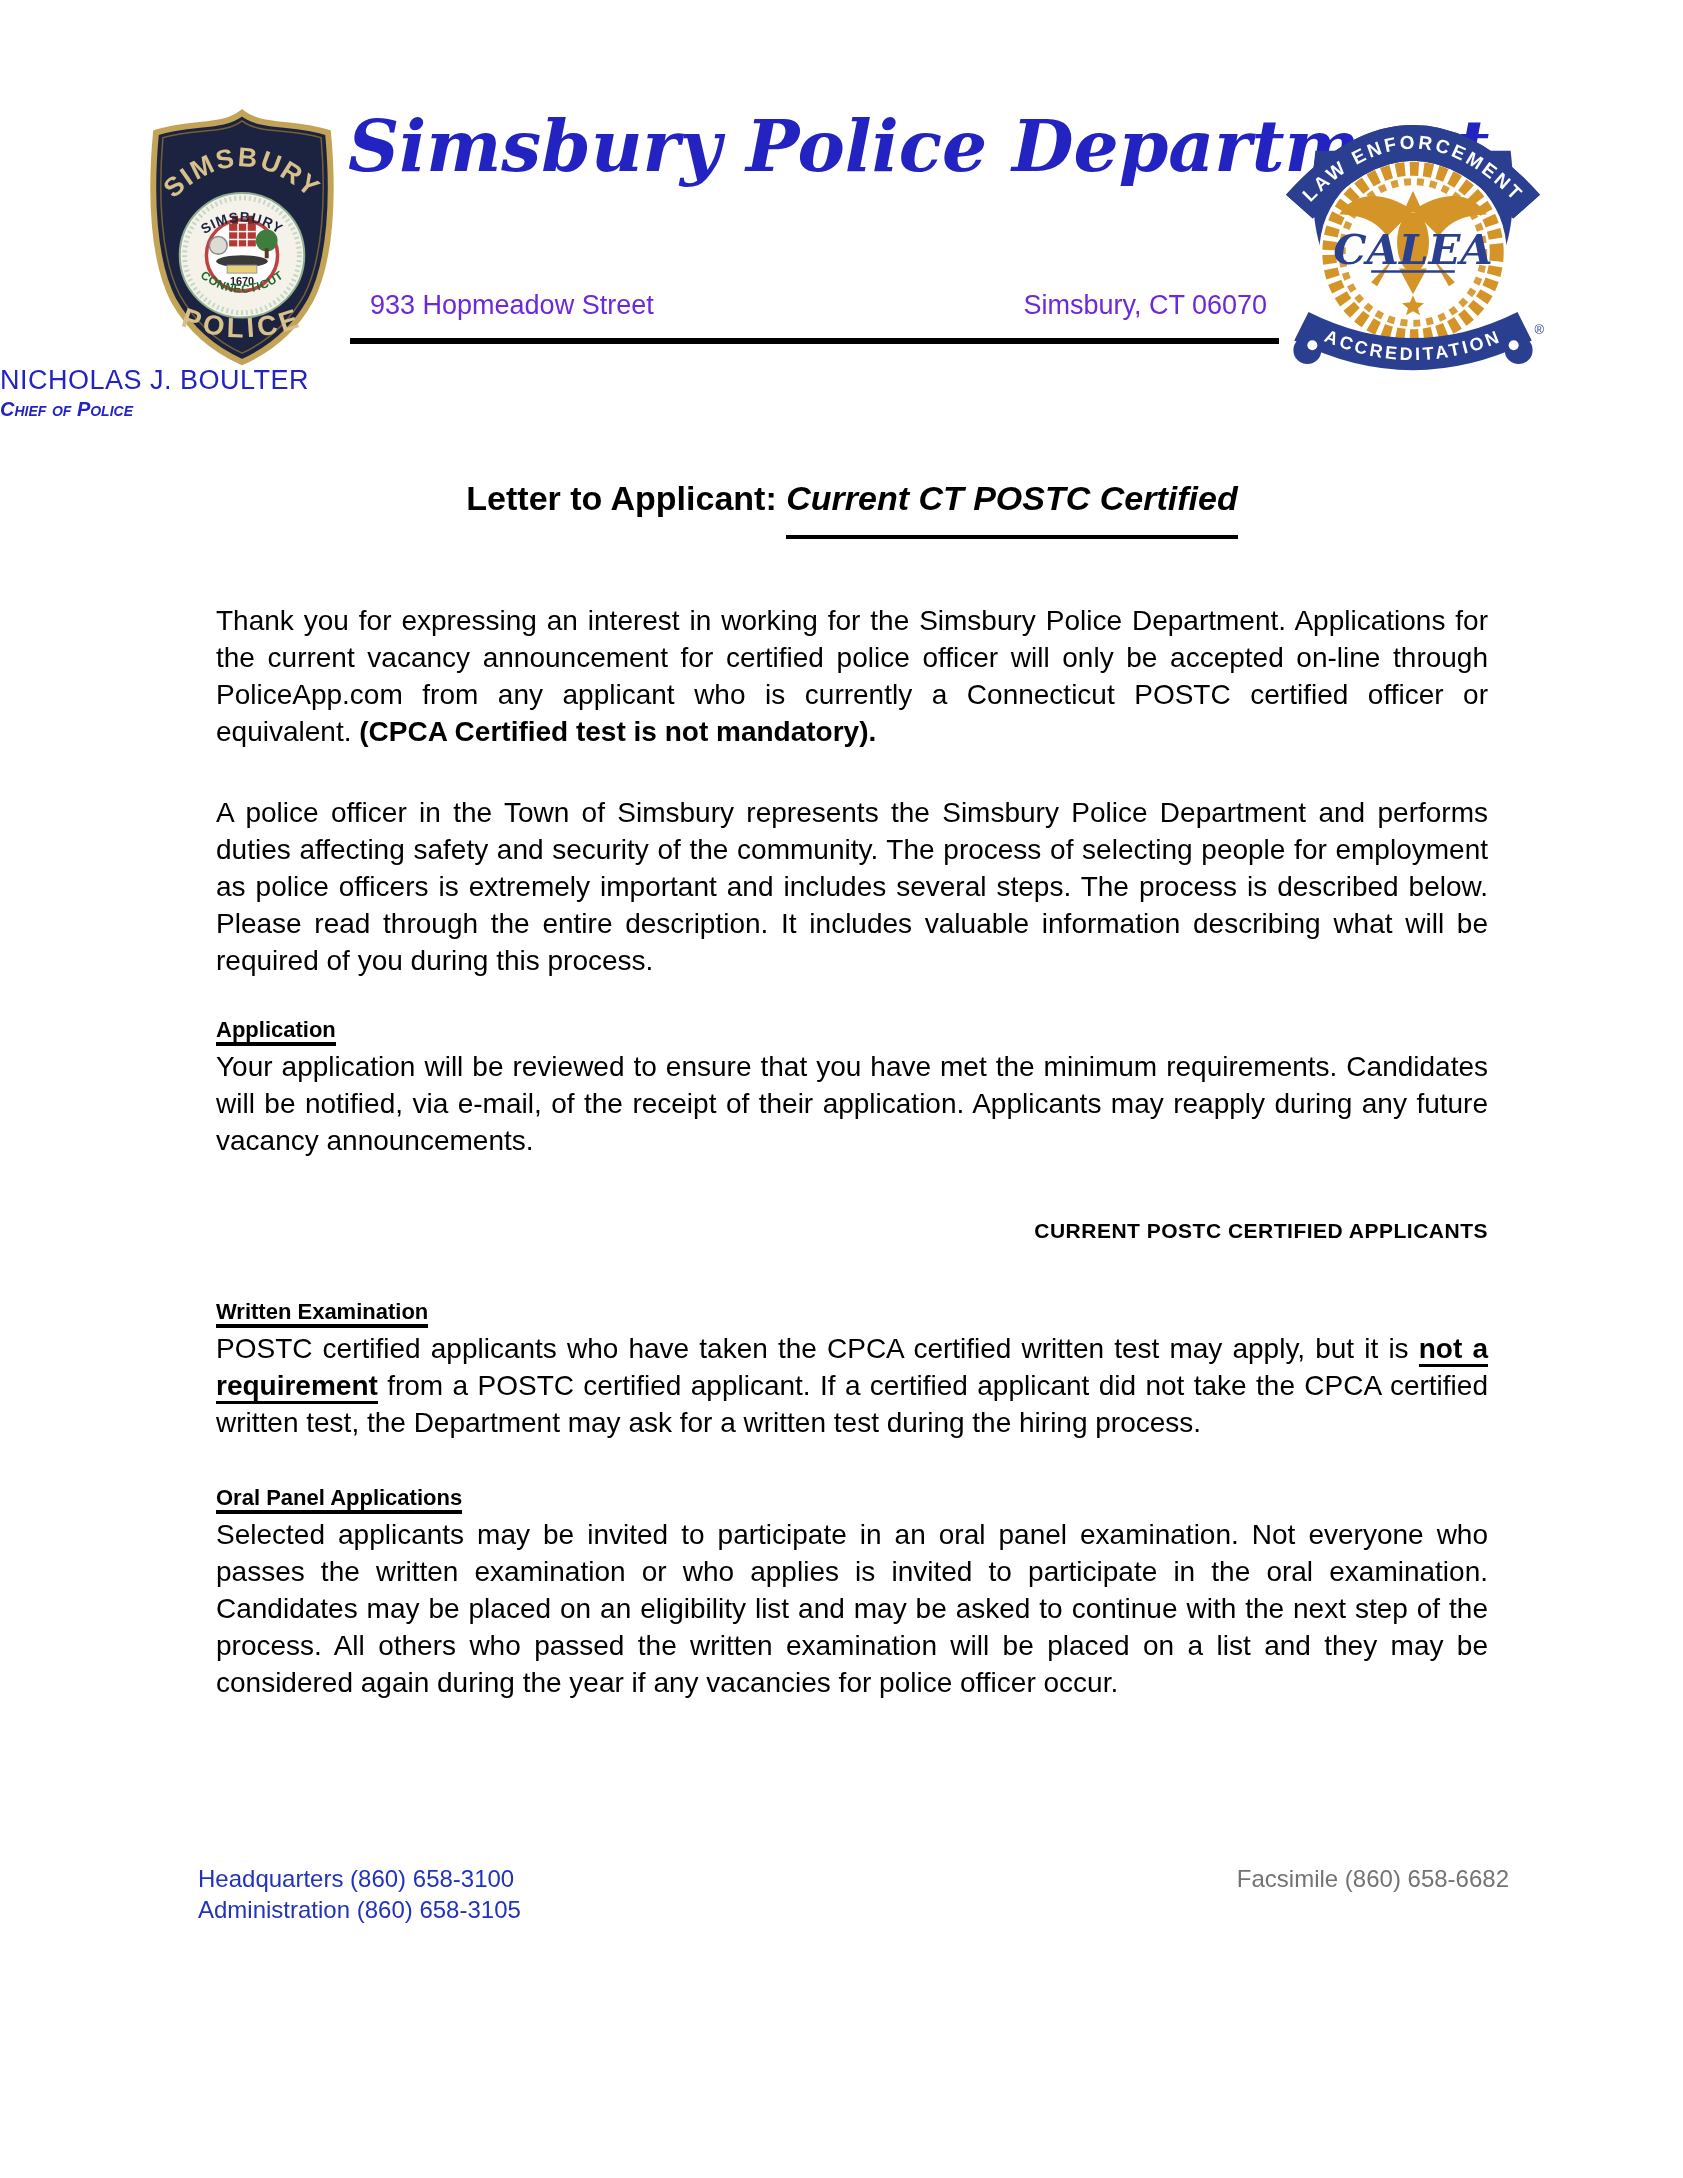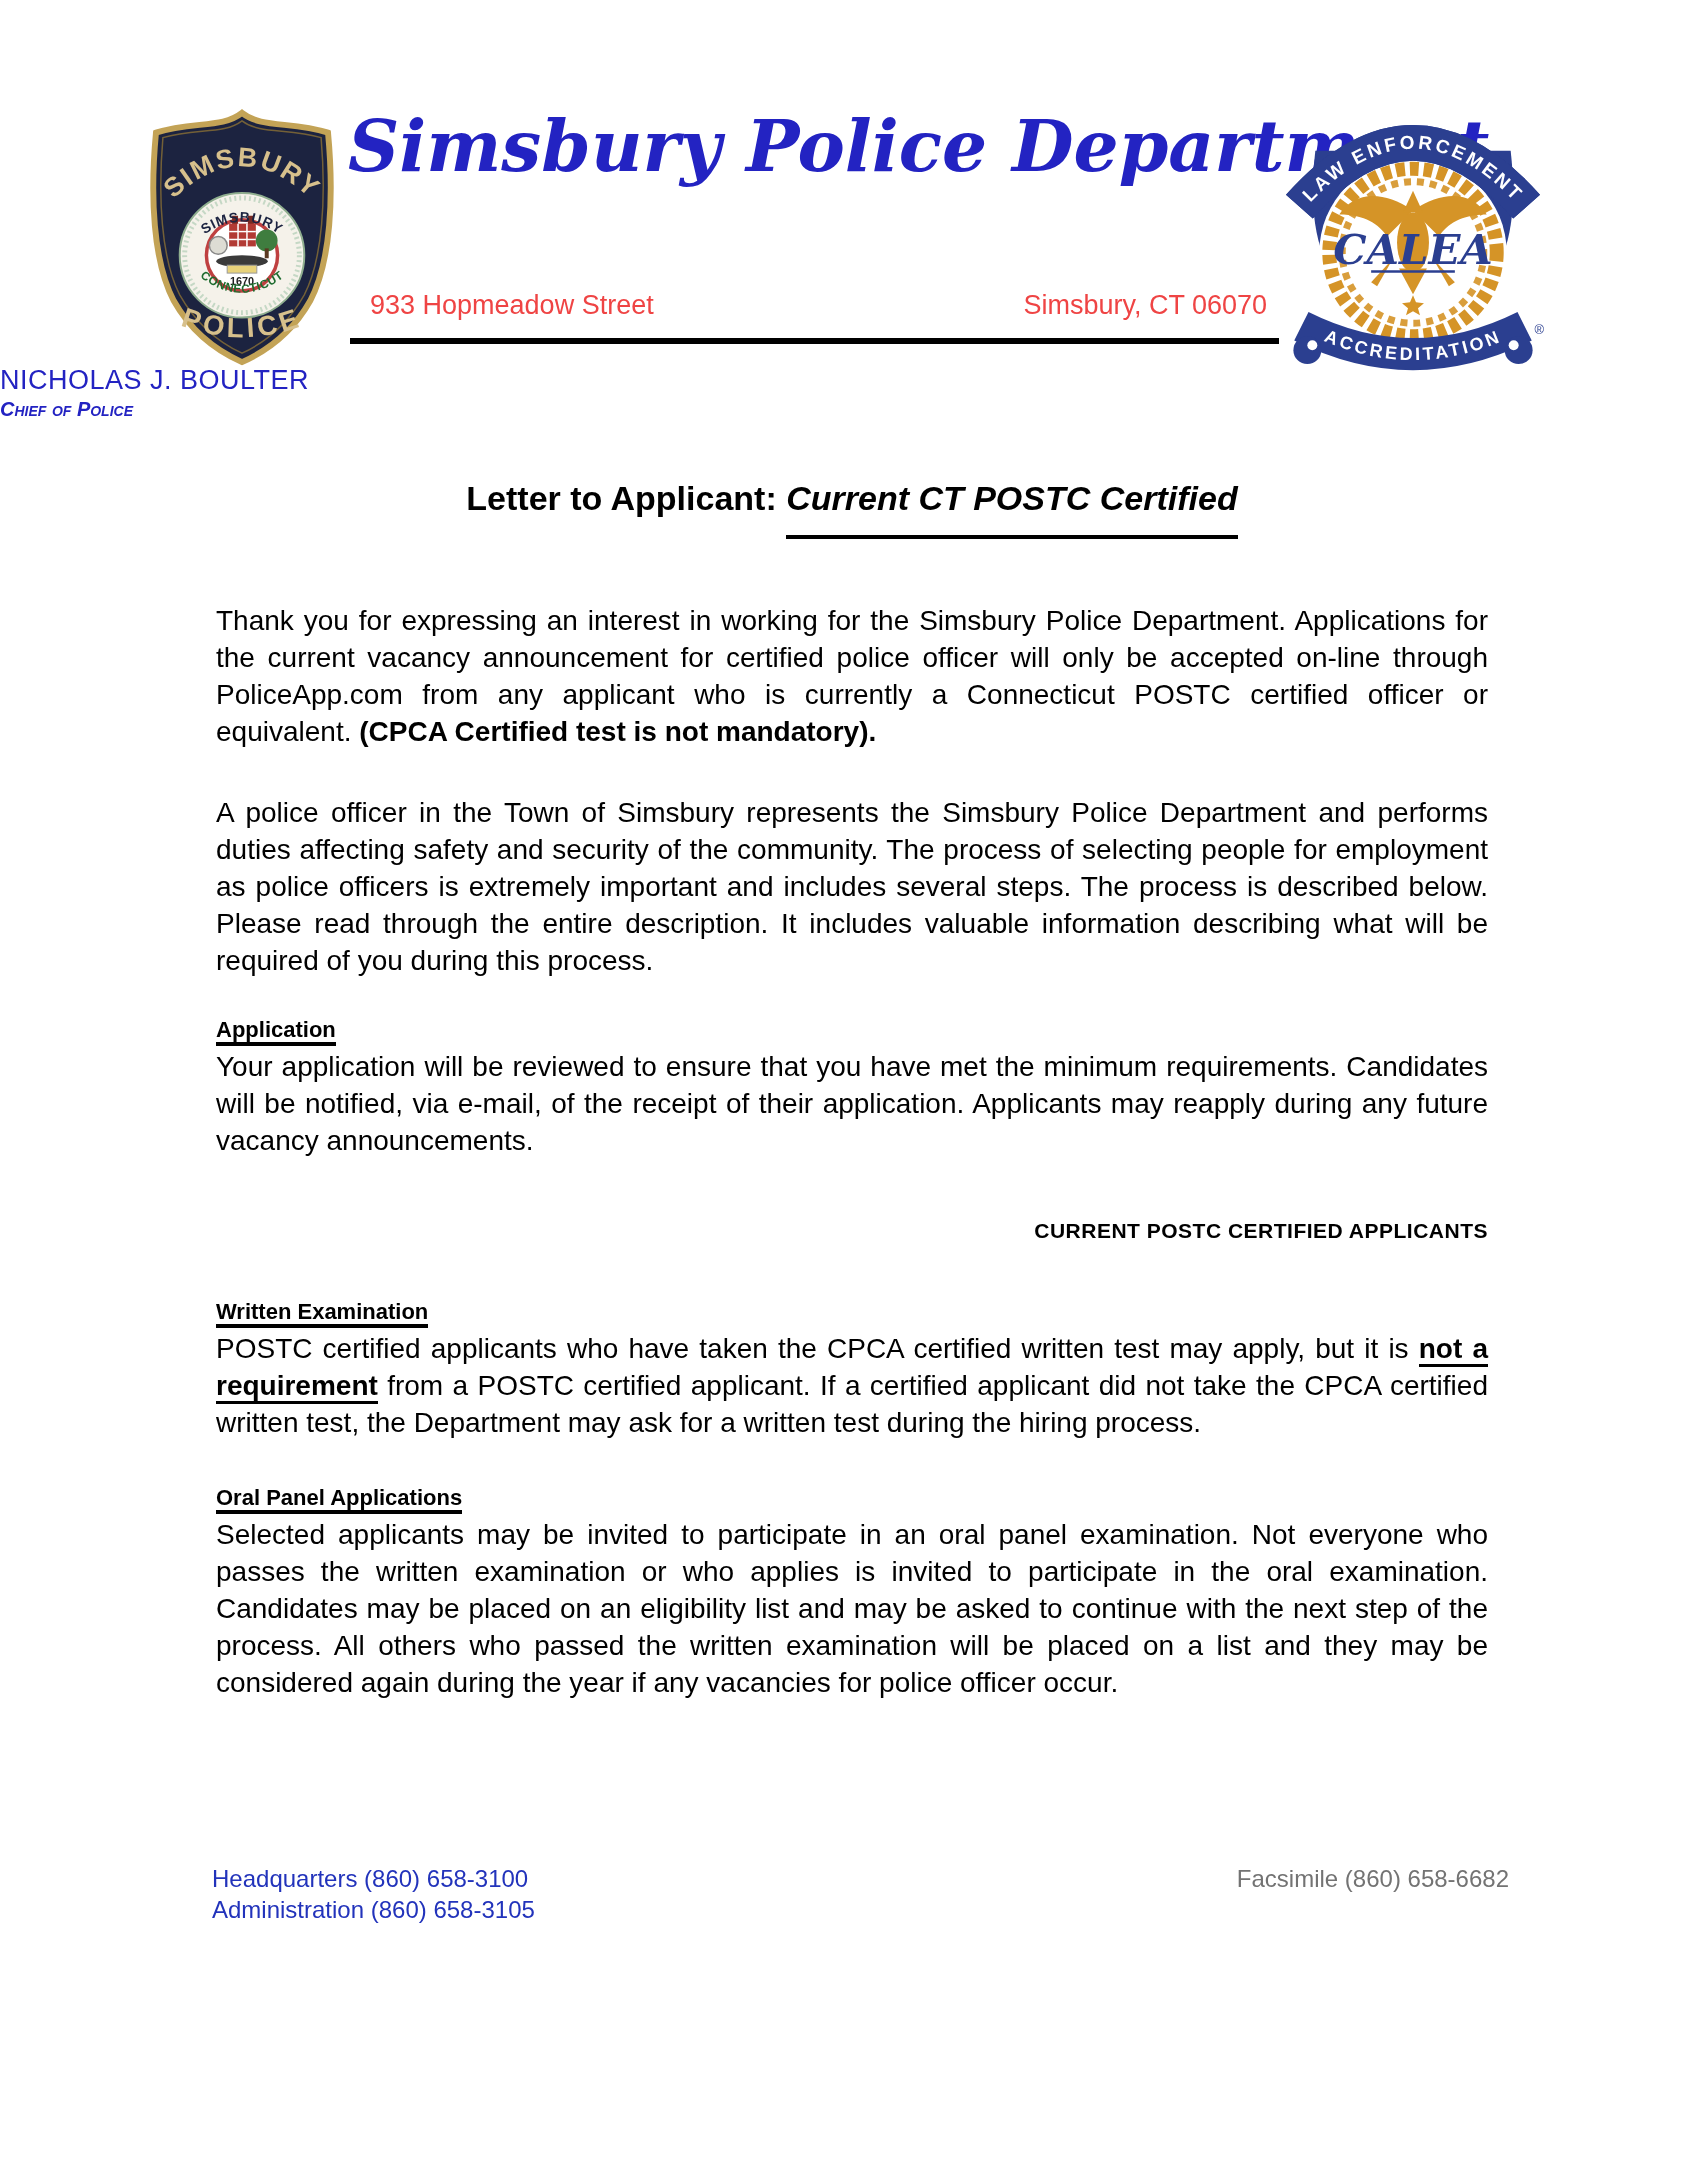--- a/index.html
+++ b/index.html
@@ -13,21 +13,21 @@
   .script-title {
     position:absolute; left:348px; top:107px; width:936px;
     text-align:center; white-space:nowrap;
     font-family:"DejaVu Serif", serif; font-style:italic; font-weight:700;
     font-size:71px; line-height:1.1; color:#2323c2;
   }
   .addr-row {
     position:absolute; left:350px; top:290px; width:929px;
     display:flex; justify-content:space-between;
     padding:0 12px 0 20px; box-sizing:border-box;
-    font-size:27px; color:#ef4444;
+    font-size:27px; color:#6d28d9;
   }
   .rule { position:absolute; left:350px; top:338px; width:929px; height:6px; background:#000; }
   .chief-block { position:absolute; left:0; top:365px; width:1683px; text-align:left; color:#2323c2; }
   .chief-name { font-size:27px; letter-spacing:0.5px; }
   .chief-title { font-size:20px; font-style:italic; font-variant:small-caps; font-weight:600; margin-top:2px; }
   
   .content { position:absolute; left:216px; top:478px; width:1272px; }
   .content p, .content h1, .content h2 { margin:0; }
   .doc-title { font-size:34px; font-weight:700; text-align:center; line-height:41px; }
   .title-em { font-style:italic; border-bottom:4px solid #000; padding-bottom:18px; }
@@ -36,21 +36,21 @@
   .hu { border-bottom:4px solid #000; padding-bottom:0px; }
   .bu { border-bottom:3px solid #000; }
   .center-h { font-size:21px; line-height:37px; font-weight:700; text-align:right; letter-spacing:0.5px; }
   .mt-p1 { margin-top:83px !important; }
   .mt-about { margin-top:44px !important; }
   .mt-app { margin-top:32px !important; }
   .mt-cert { margin-top:53px !important; }
   .mt-writ { margin-top:44px !important; }
   .mt-oral { margin-top:38px !important; }
   
-  .footer-left { position:absolute; left:212px; top:1863px; font-size:24px; line-height:31px; color:#2233bb; }
+  .footer-left { position:absolute; left:198px; top:1863px; font-size:24px; line-height:31px; color:#2233bb; }
   .footer-right { position:absolute; right:174px; top:1863px; font-size:24px; line-height:31px; color:#737373; text-align:right; }
   
   .svg-sans { font-family:"Liberation Sans", sans-serif; }
   .calea-word { font-family:"DejaVu Serif", serif; font-style:italic; font-weight:700; }
 </style>
 </head>
 <body>
 
 <div class="page">
 

